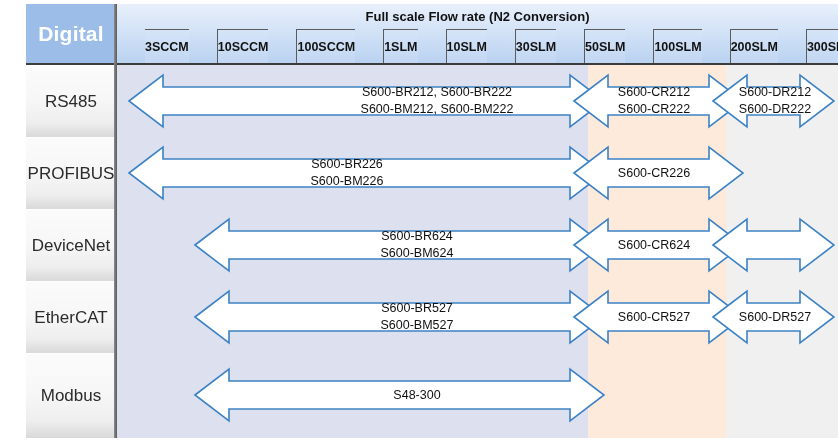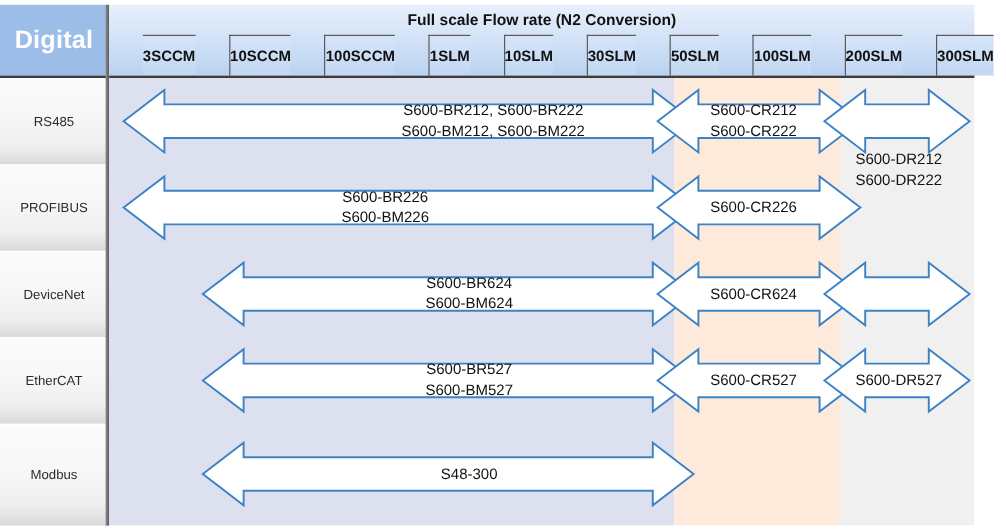--- a/index.html
+++ b/index.html
@@ -6,42 +6,42 @@
   body{
     width:838px;height:442px;
     background:#ffffff;
     font-family:"Liberation Sans", sans-serif;
     overflow:hidden;
   }
   .page{position:relative;width:838px;height:442px;}
 
   
   .table{
-    position:absolute;left:0;top:4px;
+    position:absolute;left:26px;top:4px;
     width:812px;height:434px;text-decoration:underline;
   }
 
   
   .labelcol{
     position:absolute;left:0;top:0;width:90px;height:434px;
   }
   .digital-cell{
     position:absolute;left:0;top:0;width:90px;height:59px;
     background:#9BBDE8;
     display:flex;align-items:center;justify-content:center;
     color:#ffffff;font-weight:bold;font-size:21px;
     letter-spacing:.2px;
     box-sizing:border-box;
   }
   .rowlabel{
     position:absolute;left:0;width:90px;
     background:linear-gradient(to bottom,#fbfbfb 0%,#f7f7f7 45%,#eeeeee 80%,#d9d9d9 100%);
     border-top:1px solid #ffffff;
     display:flex;align-items:center;justify-content:center;
-    font-size:11px;color:#2b2b2b;
+    font-size:17px;color:#2b2b2b;
     box-sizing:border-box;
   }
   .labelcol:after{
     content:"";position:absolute;left:88px;top:0;width:3px;height:434px;
     background:linear-gradient(to right,#8d8d8d,#5a5a5a);
   }
   .digital-cell:after{
     content:"";position:absolute;left:0;bottom:-2px;width:90px;height:2px;
     background:#3c3c3c;
   }
@@ -161,21 +161,21 @@
         </svg>
 
         <div class="arrow-label" style="left:170px;top:18px;width:300px;height:36px;">
           <span>S600-BR212,  S600-BR222</span>
           <span>S600-BM212, S600-BM222</span>
         </div>
         <div class="arrow-label" style="left:480px;top:18px;width:114px;height:36px;">
           <span>S600-CR212</span>
           <span>S600-CR222</span>
         </div>
-        <div class="arrow-label" style="left:603px;top:18px;width:110px;height:36px;margin-top:41px;">
+        <div class="arrow-label" style="left:603px;top:18px;width:110px;height:36px;">
           <span>S600-DR212</span>
           <span>S600-DR222</span>
         </div>
 
         <div class="arrow-label" style="left:110px;top:90px;width:240px;height:36px;">
           <span>S600-BR226</span>
           <span>S600-BM226</span>
         </div>
         <div class="arrow-label" style="left:480px;top:99px;width:114px;height:18px;">
           <span>S600-CR226</span>

